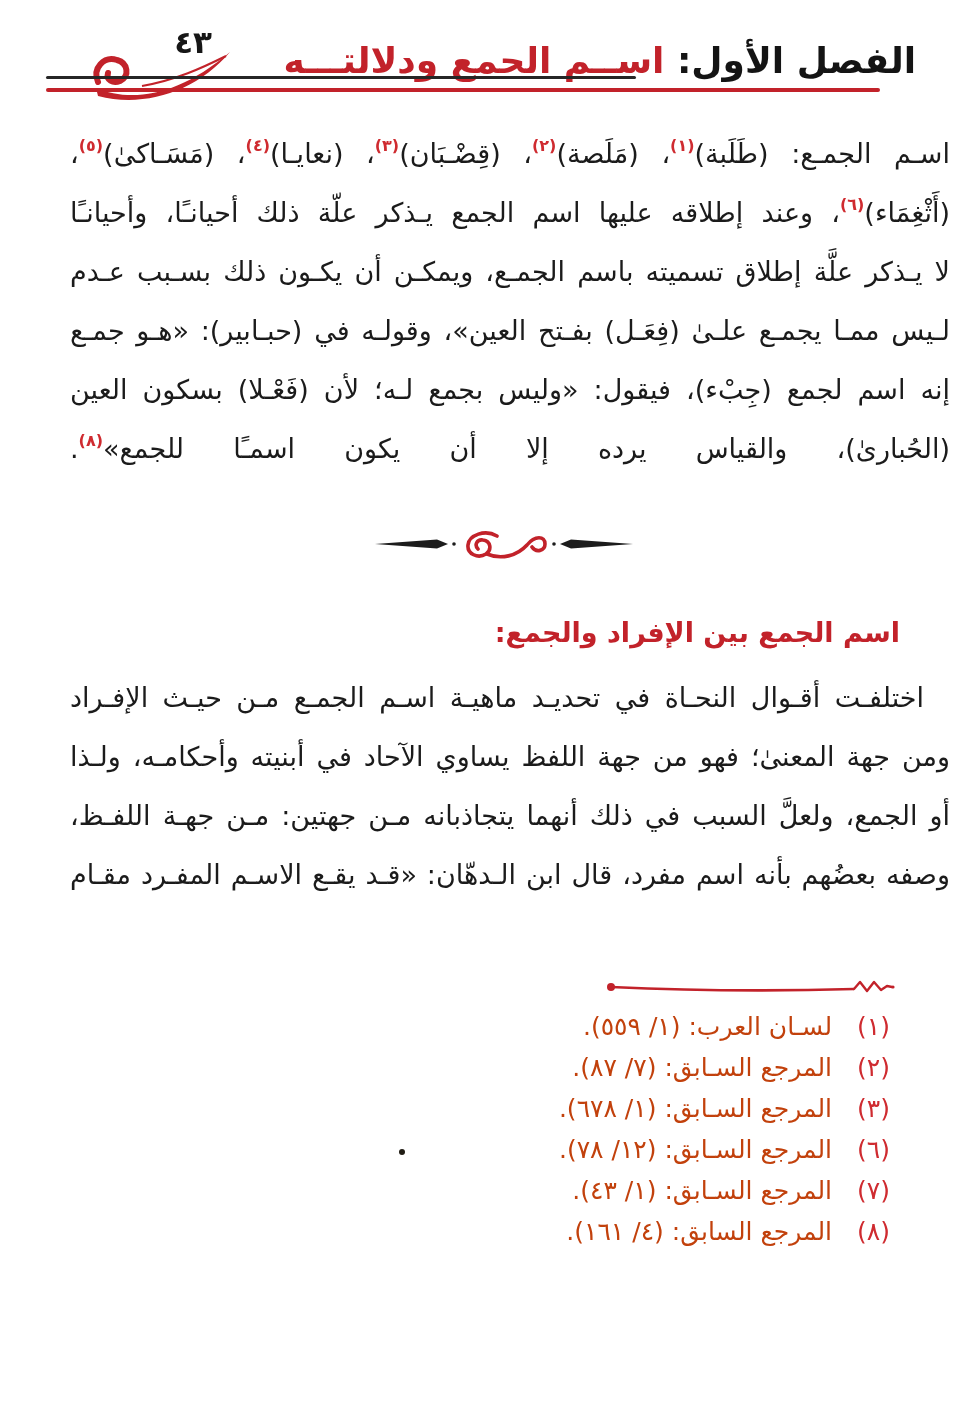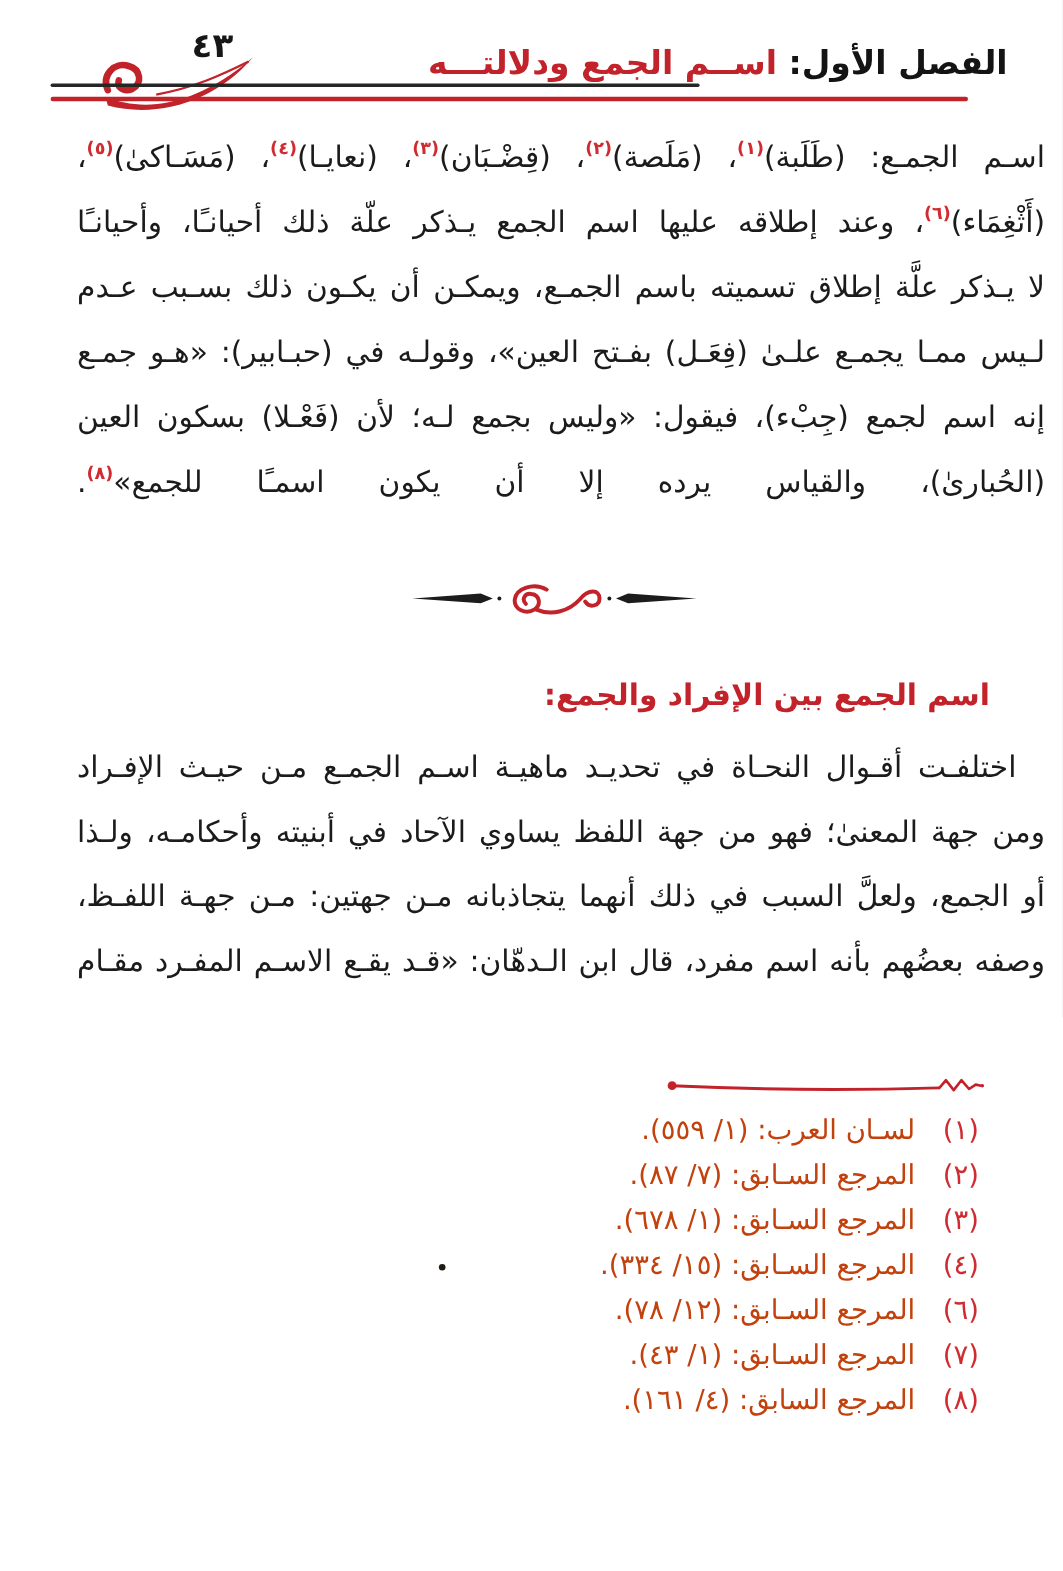--- a/index.html
+++ b/index.html
@@ -15,35 +15,35 @@
   }
   
   .page-number{
     position:absolute;top:24px;left:132px;width:80px;
     text-align:right;font-size:31px;font-weight:bold;color:#161616;
     letter-spacing:2px;
   }
   .header-ornament{position:absolute;top:46px;left:84px;}
   .chapter-heading{
     position:absolute;top:40px;right:50px;
-    font-size:30px;font-weight:bold;white-space:nowrap;
+    font-size:36px;font-weight:bold;white-space:nowrap;
   }
   .chapter-heading .label{color:#141414;}
   .chapter-heading .title{color:#c2222a;}
   .rule-black{
     position:absolute;top:76px;left:46px;width:590px;height:3px;
     background:#262626;border-radius:2px;
   }
   .rule-red{
     position:absolute;top:88px;left:46px;width:834px;height:3.5px;
     background:#c2222a;border-radius:2px;
   }
   
   .body-col{position:absolute;right:16px;width:880px;}
-  .para-1{top:114px;}
+  .para-1{top:124px;}
   .para-2{top:668px;}
   .jline{
     direction:rtl;
     text-align:justify;
     text-align-last:justify;
     height:59px;line-height:59px;
     font-size:27px;
     white-space:normal;
     overflow:visible;
   }
@@ -149,19 +149,18 @@
       <path d="M5 9 C90 13 180 13 248 11" fill="none" stroke="#c2222a" stroke-width="2.6"></path>
       <polyline points="248,11 254,4 261,13 268,4 275,12 281,8 286,9" fill="none" stroke="#c2222a" stroke-width="2.4" stroke-linejoin="round" stroke-linecap="round"></polyline>
       <circle cx="287" cy="9" r="1.6" fill="#c2222a"></circle>
     </svg>
   </div>
 
   <div class="footnotes">
       <div class="fn-row" dir="rtl"><span class="fn-num">(١)</span><span class="fn-text">لسـان العرب: (١/ ٥٥٩).</span></div>
       <div class="fn-row" dir="rtl"><span class="fn-num">(٢)</span><span class="fn-text">المرجع السـابق: (٧/ ٨٧).</span></div>
       <div class="fn-row" dir="rtl"><span class="fn-num">(٣)</span><span class="fn-text">المرجع السـابق: (١/ ٦٧٨).</span></div>
-      <div class="fn-row" dir="rtl"><span class="fn-num">(٤)</span><span class="fn-text">المرجع السـابق: (١٥/ ٣٣٤).</span></div>
       <div class="fn-row" dir="rtl"><span class="fn-num">(٦)</span><span class="fn-text">المرجع السـابق: (١٢/ ٧٨).</span></div>
       <div class="fn-row" dir="rtl"><span class="fn-num">(٧)</span><span class="fn-text">المرجع السـابق: (١/ ٤٣).</span></div>
       <div class="fn-row" dir="rtl"><span class="fn-num">(٨)</span><span class="fn-text">المرجع السابق: (٤/ ١٦١).</span></div>
     </div>
 
 </div>
 
 </body></html>

